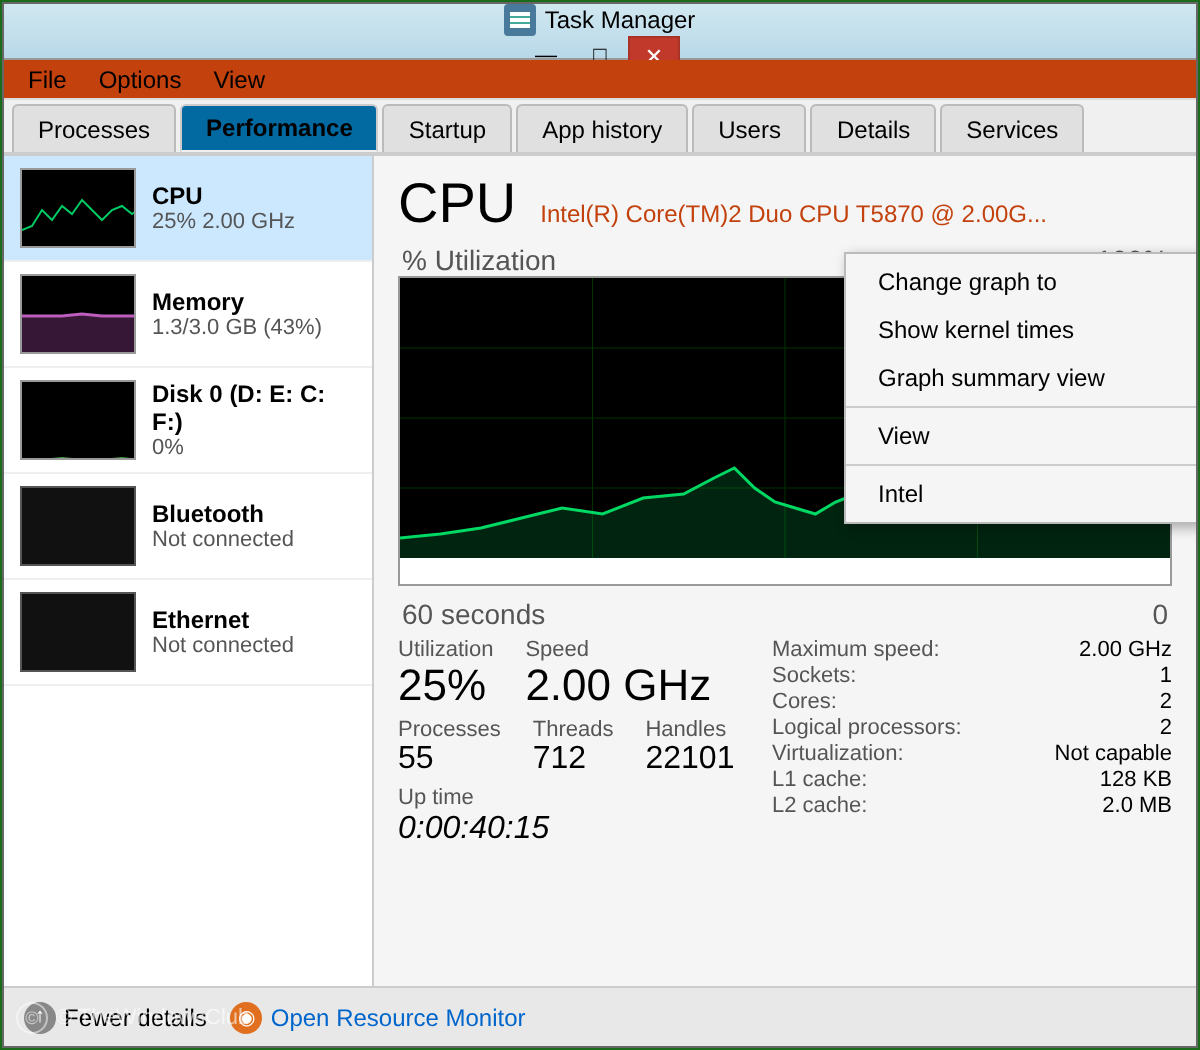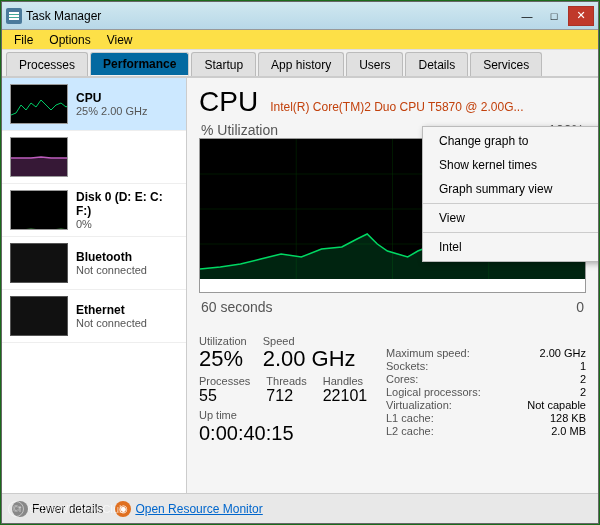--- a/index.html
+++ b/index.html
@@ -1,31 +1,31 @@
 <!DOCTYPE html>
 <html><head>
   <meta charset="utf-8">
   <style>
     * { box-sizing: border-box; margin: 0; padding: 0; }
     body { font-family: 'Segoe UI', Arial, sans-serif; font-size: 12px; background: #1a6b1a; width: 600px; height: 525px; overflow: hidden; }
     
     .window { width: 598px; height: 523px; margin: 1px; background: #f0f0f0; border: 1px solid #666; display: flex; flex-direction: column; }
     
     
-    .title-bar { background: linear-gradient(to bottom, #d0e8f0, #b8d8e8); height: 28px; display: flex; align-items: center; justify-content: space-between; padding: 0 4px; border-bottom: 1px solid #999; }
+    .title-bar { background: linear-gradient(to bottom, #d0e8f0, #b8d8e8); height: 28px; display: flex; align-items: center; justify-content: space-between; padding: 0 4px; border-bottom: 1px solid #999; flex-direction: column; }
     .title-bar-left { display: flex; align-items: center; gap: 4px; }
     .title-bar-icon { width: 16px; height: 16px; background: #4a7a9b; border-radius: 2px; display: flex; align-items: center; justify-content: center; }
     .title-bar-icon::after { content: ''; width: 10px; height: 8px; background: repeating-linear-gradient(to bottom, #fff 0px, #fff 2px, #4a9 2px, #4a9 3px); }
     .title-text { font-size: 12px; color: #000; font-weight: normal; }
     .title-controls { display: flex; gap: 1px; }
     .title-btn { width: 26px; height: 20px; display: flex; align-items: center; justify-content: center; font-size: 11px; cursor: pointer; border: 1px solid transparent; background: transparent; }
     .title-btn.close { color: #fff; background: #c0392b; border-color: #a93226; }
     
     
-    .menu-bar { height: 20px; background: #fde047; display: flex; align-items: center; padding: 0 4px; border-bottom: 1px solid #ddd; }
+    .menu-bar { height: 20px; background: #c2410c; display: flex; align-items: center; padding: 0 4px; border-bottom: 1px solid #ddd; }
     .menu-item { padding: 2px 8px; font-size: 12px; cursor: pointer; }
     
     
     .tab-bar { height: 28px; background: #f0f0f0; display: flex; align-items: flex-end; padding: 0 4px; border-bottom: 2px solid #ccc; }
     .tab { height: 24px; padding: 0 12px; display: flex; align-items: center; font-size: 12px; cursor: pointer; border: 1px solid #bbb; border-bottom: none; background: #e0e0e0; margin-right: 2px; border-radius: 3px 3px 0 0; }
     .tab.active { background: #0369a1; border-color: #ccc; border-bottom: 1px solid #f0f0f0; font-weight: bold; z-index: 1; }
     
     
     .main-content { display: flex; flex: 1; overflow: hidden; }
     
@@ -50,42 +50,42 @@
     .cpu-title { font-size: 28px; font-weight: 300; color: #000; }
     .cpu-subtitle { font-size: 12px; color: #c2410c; }
     
     
     .chart-container { position: relative; background: #fff; border: 1px solid #999; height: 155px; margin-bottom: 6px; }
     .chart-labels-top { display: flex; justify-content: space-between; font-size: 14px; color: #555; padding: 0 2px; }
     .chart-svg { width: 100%; height: 140px; background: #000; }
     .chart-labels-bottom { display: flex; justify-content: space-between; font-size: 14px; color: #555; padding: 0 2px; }
     
     
-    .stats-section { display: flex; gap: 12px; margin-top: 20px; align-items: center; }
+    .stats-section { display: flex; gap: 12px; margin-top: 4px; }
     .stats-left { flex: 1; }
     .stats-right { width: 200px; }
     .stat-group { margin-bottom: 4px; }
     .stat-label { font-size: 11px; color: #555; }
     .stat-value { font-size: 22px; font-weight: 300; color: #000; line-height: 1.1; }
     .stat-value-sm { font-size: 16px; font-weight: 300; color: #000; }
     .stat-row { display: flex; gap: 16px; margin-bottom: 4px; }
     .stat-col { }
     .stat-kv { display: flex; justify-content: space-between; font-size: 11px; margin-bottom: 1px; }
     .stat-k { color: #555; min-width: 110px; }
     .stat-v { color: #000; font-weight: normal; text-align: right; }
     .uptime-label { font-size: 11px; color: #555; margin-bottom: 1px; }
-    .uptime-value { font-size: 20px; font-weight: 300; }
+    .uptime-value { font-size: 16px; font-weight: 300; font-style: italic; }
     
     
     .bottom-bar { height: 30px; background: #e8e8e8; border-top: 1px solid #ccc; display: flex; align-items: center; padding: 0 10px; gap: 12px; }
     .bottom-btn { display: flex; align-items: center; gap: 4px; cursor: pointer; font-size: 12px; }
     .bottom-btn-icon { width: 16px; height: 16px; border-radius: 50%; display: flex; align-items: center; justify-content: center; font-size: 10px; }
     .fewer-icon { background: #888; color: #fff; }
     .monitor-icon { background: #e07020; color: #fff; }
-    .link-text { color: #0066cc; text-decoration: underline; cursor: pointer; }
+    .link-text { color: #0066cc; cursor: pointer; }
     
     
     .context-menu { position: absolute; left: 235px; top: 48px; width: 280px; background: #f5f5f5; border: 1px solid #bbb; box-shadow: 2px 2px 6px rgba(0,0,0,0.3); z-index: 100; padding: 2px 0; }
     .ctx-item { padding: 5px 16px; font-size: 12px; cursor: pointer; display: flex; align-items: center; justify-content: space-between; position: relative; }
     .ctx-separator { height: 1px; background: #ccc; margin: 2px 0; }
 
     
     .watermark { position: absolute; bottom: 8px; left: 8px; font-size: 11px; color: rgba(255,255,255,0.6); display: flex; align-items: center; gap: 4px; }
     .watermark-icon { width: 16px; height: 16px; border: 1px solid rgba(255,255,255,0.5); border-radius: 50%; display: flex; align-items: center; justify-content: center; font-size: 9px; color: rgba(255,255,255,0.6); }
   </style>
@@ -138,20 +138,24 @@
         </div>
       </div>
 
       <div class="sidebar-item">
         <div class="sidebar-graph mem-graph-mini">
           <svg viewBox="0 0 58 40" width="58" height="40" style="background:#000">
             <polyline points="0,20 10,20 20,20 30,19 40,20 50,20 58,20" fill="none" stroke="#c060c0" stroke-width="1.5"></polyline>
             <polygon points="0,20 10,20 20,20 30,19 40,20 50,20 58,20 58,40 0,40" fill="rgba(180,80,180,0.3)"></polygon>
           </svg>
         </div>
+        <div class="sidebar-info">
+          <div class="sidebar-label">Memory</div>
+          <div class="sidebar-value">1.3/3.0 GB (43%)</div>
+        </div>
       </div>
 
       <div class="sidebar-item">
         <div class="sidebar-graph disk-graph-mini">
           <svg viewBox="0 0 58 40" width="58" height="40" style="background:#000">
             <polyline points="0,39 10,39 20,38 30,39 40,39 50,38 58,39" fill="none" stroke="#40a040" stroke-width="1"></polyline>
           </svg>
         </div>
         <div class="sidebar-info">
           <div class="sidebar-label">Disk 0 (D: E: C: F:)</div>

